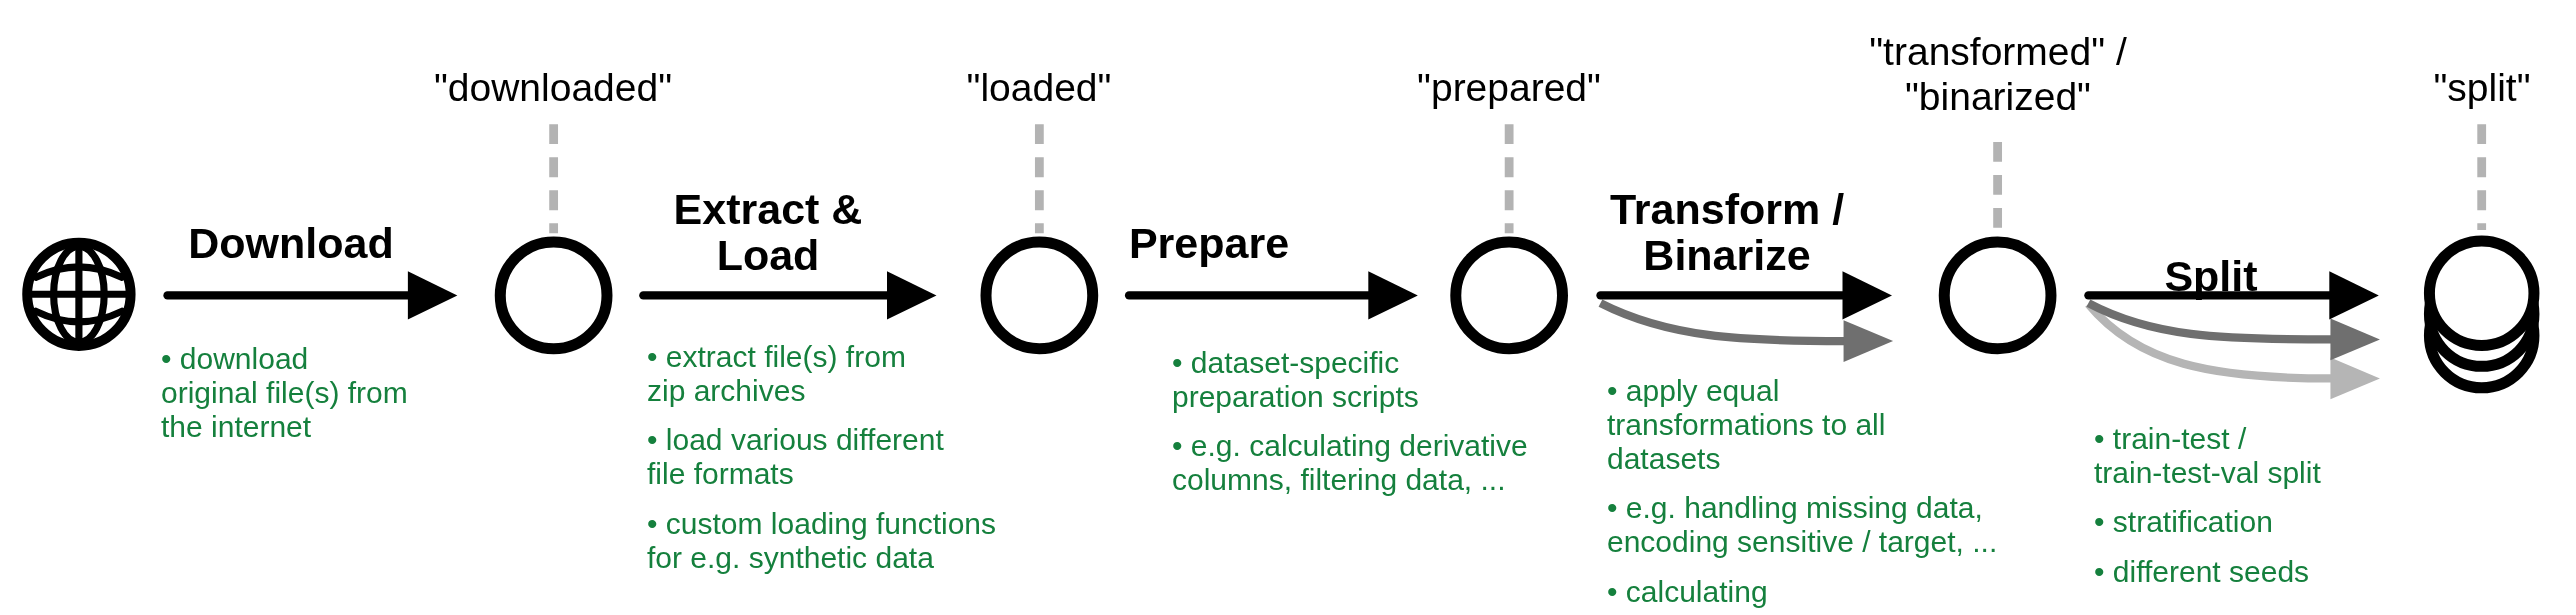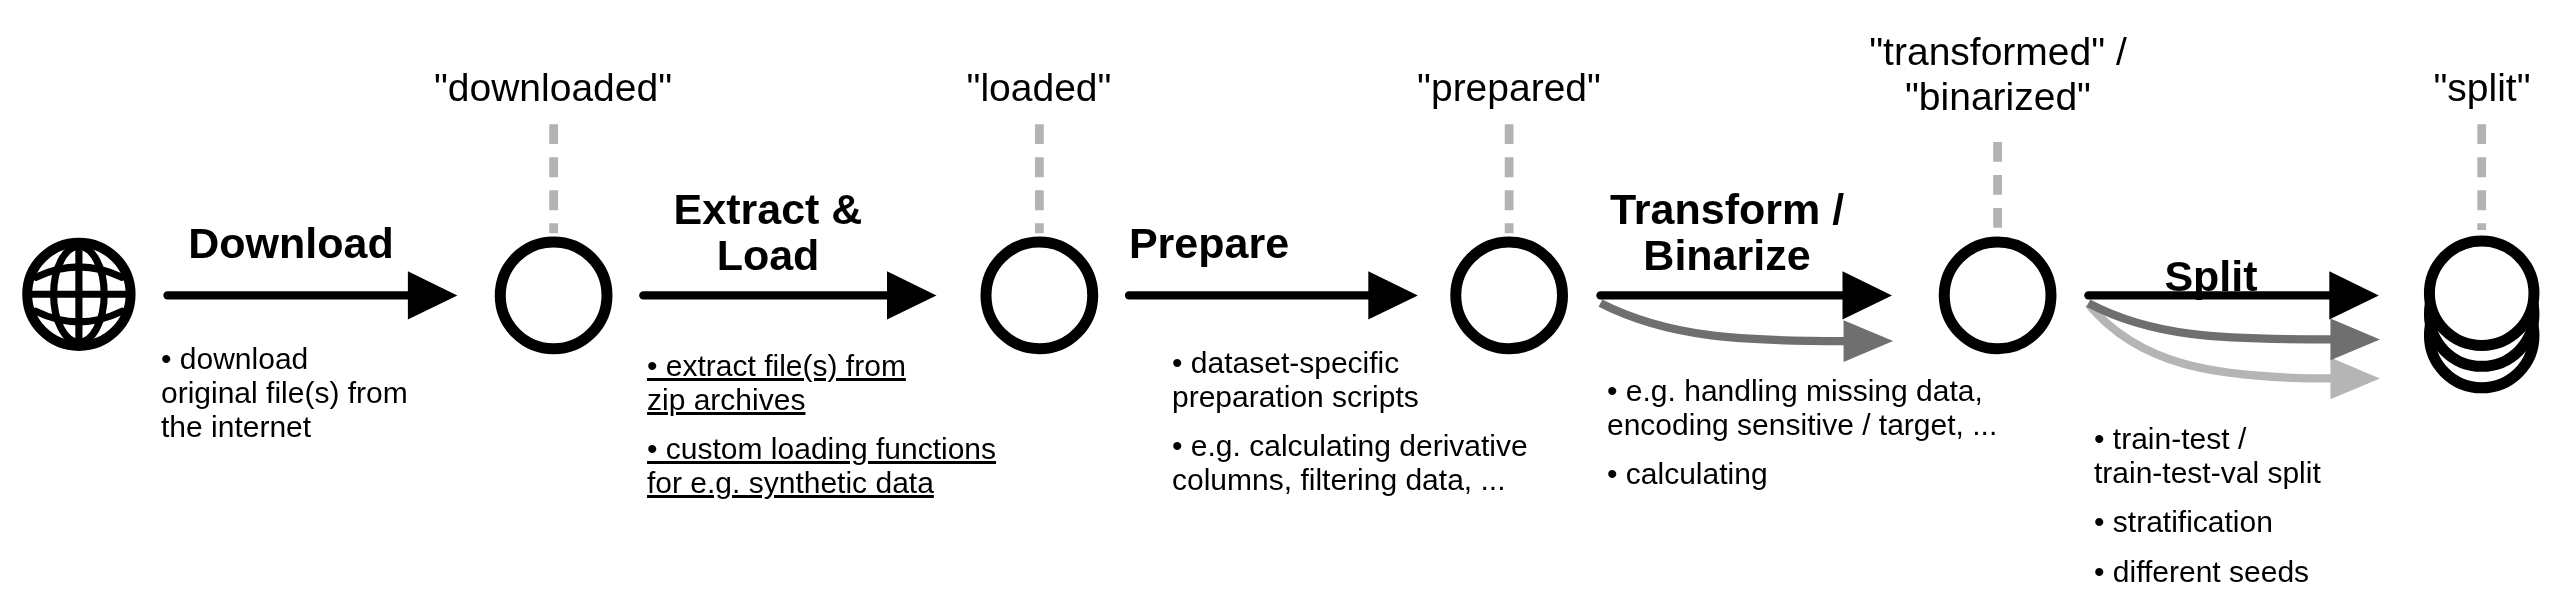--- a/index.html
+++ b/index.html
@@ -30,21 +30,21 @@
     text-align:center;
     white-space:pre-line;
     color:#000;
   }
   .bullets{position:absolute;}
   .bullet-item{
     font-size:30px;
     line-height:34px;
     margin:0 0 15.4px 0;
     white-space:pre-line;
-    color:#000000;
+    color:#15803d;
   }
 </style>
 </head>
 <body>
 
 <div id="canvas">
 
   <svg width="2576" height="615" viewBox="0 0 4680 1118">
 
     <g fill="none" stroke="#000" stroke-linecap="round">
@@ -125,35 +125,40 @@
   <div class="stage-heading" style="left:1727px;top:186px;">Transform /
 Binarize</div>
   <div class="stage-heading" style="left:2211px;top:220px;margin-top:33px;">Split</div>
 
   <div class="bullets" style="left:161px;top:342px;">
     <div class="bullet-item">• download
 original file(s) from
 the internet</div>
   </div>
 
-  <div class="bullets" style="left:647px;top:349px;text-decoration:underline;">
+  <div class="bullets" style="left:647px;top:340px;">
     <div class="bullet-item">• extract file(s) from
 zip archives</div>
+    <div class="bullet-item">• load various different
+file formats</div>
     <div class="bullet-item">• custom loading functions
 for e.g. synthetic data</div>
   </div>
 
   <div class="bullets" style="left:1172px;top:346px;">
     <div class="bullet-item">• dataset-specific
 preparation scripts</div>
     <div class="bullet-item">• e.g. calculating derivative
 columns, filtering data, ...</div>
   </div>
 
   <div class="bullets" style="left:1607px;top:374px;">
+    <div class="bullet-item">• apply equal
+transformations to all
+datasets</div>
     <div class="bullet-item">• e.g. handling missing data,
 encoding sensitive / target, ...</div>
     <div class="bullet-item">• calculating</div>
   </div>
 
   <div class="bullets" style="left:2094px;top:422px;">
     <div class="bullet-item">• train-test /
 train-test-val split</div>
     <div class="bullet-item">• stratification</div>
     <div class="bullet-item">• different seeds</div>

